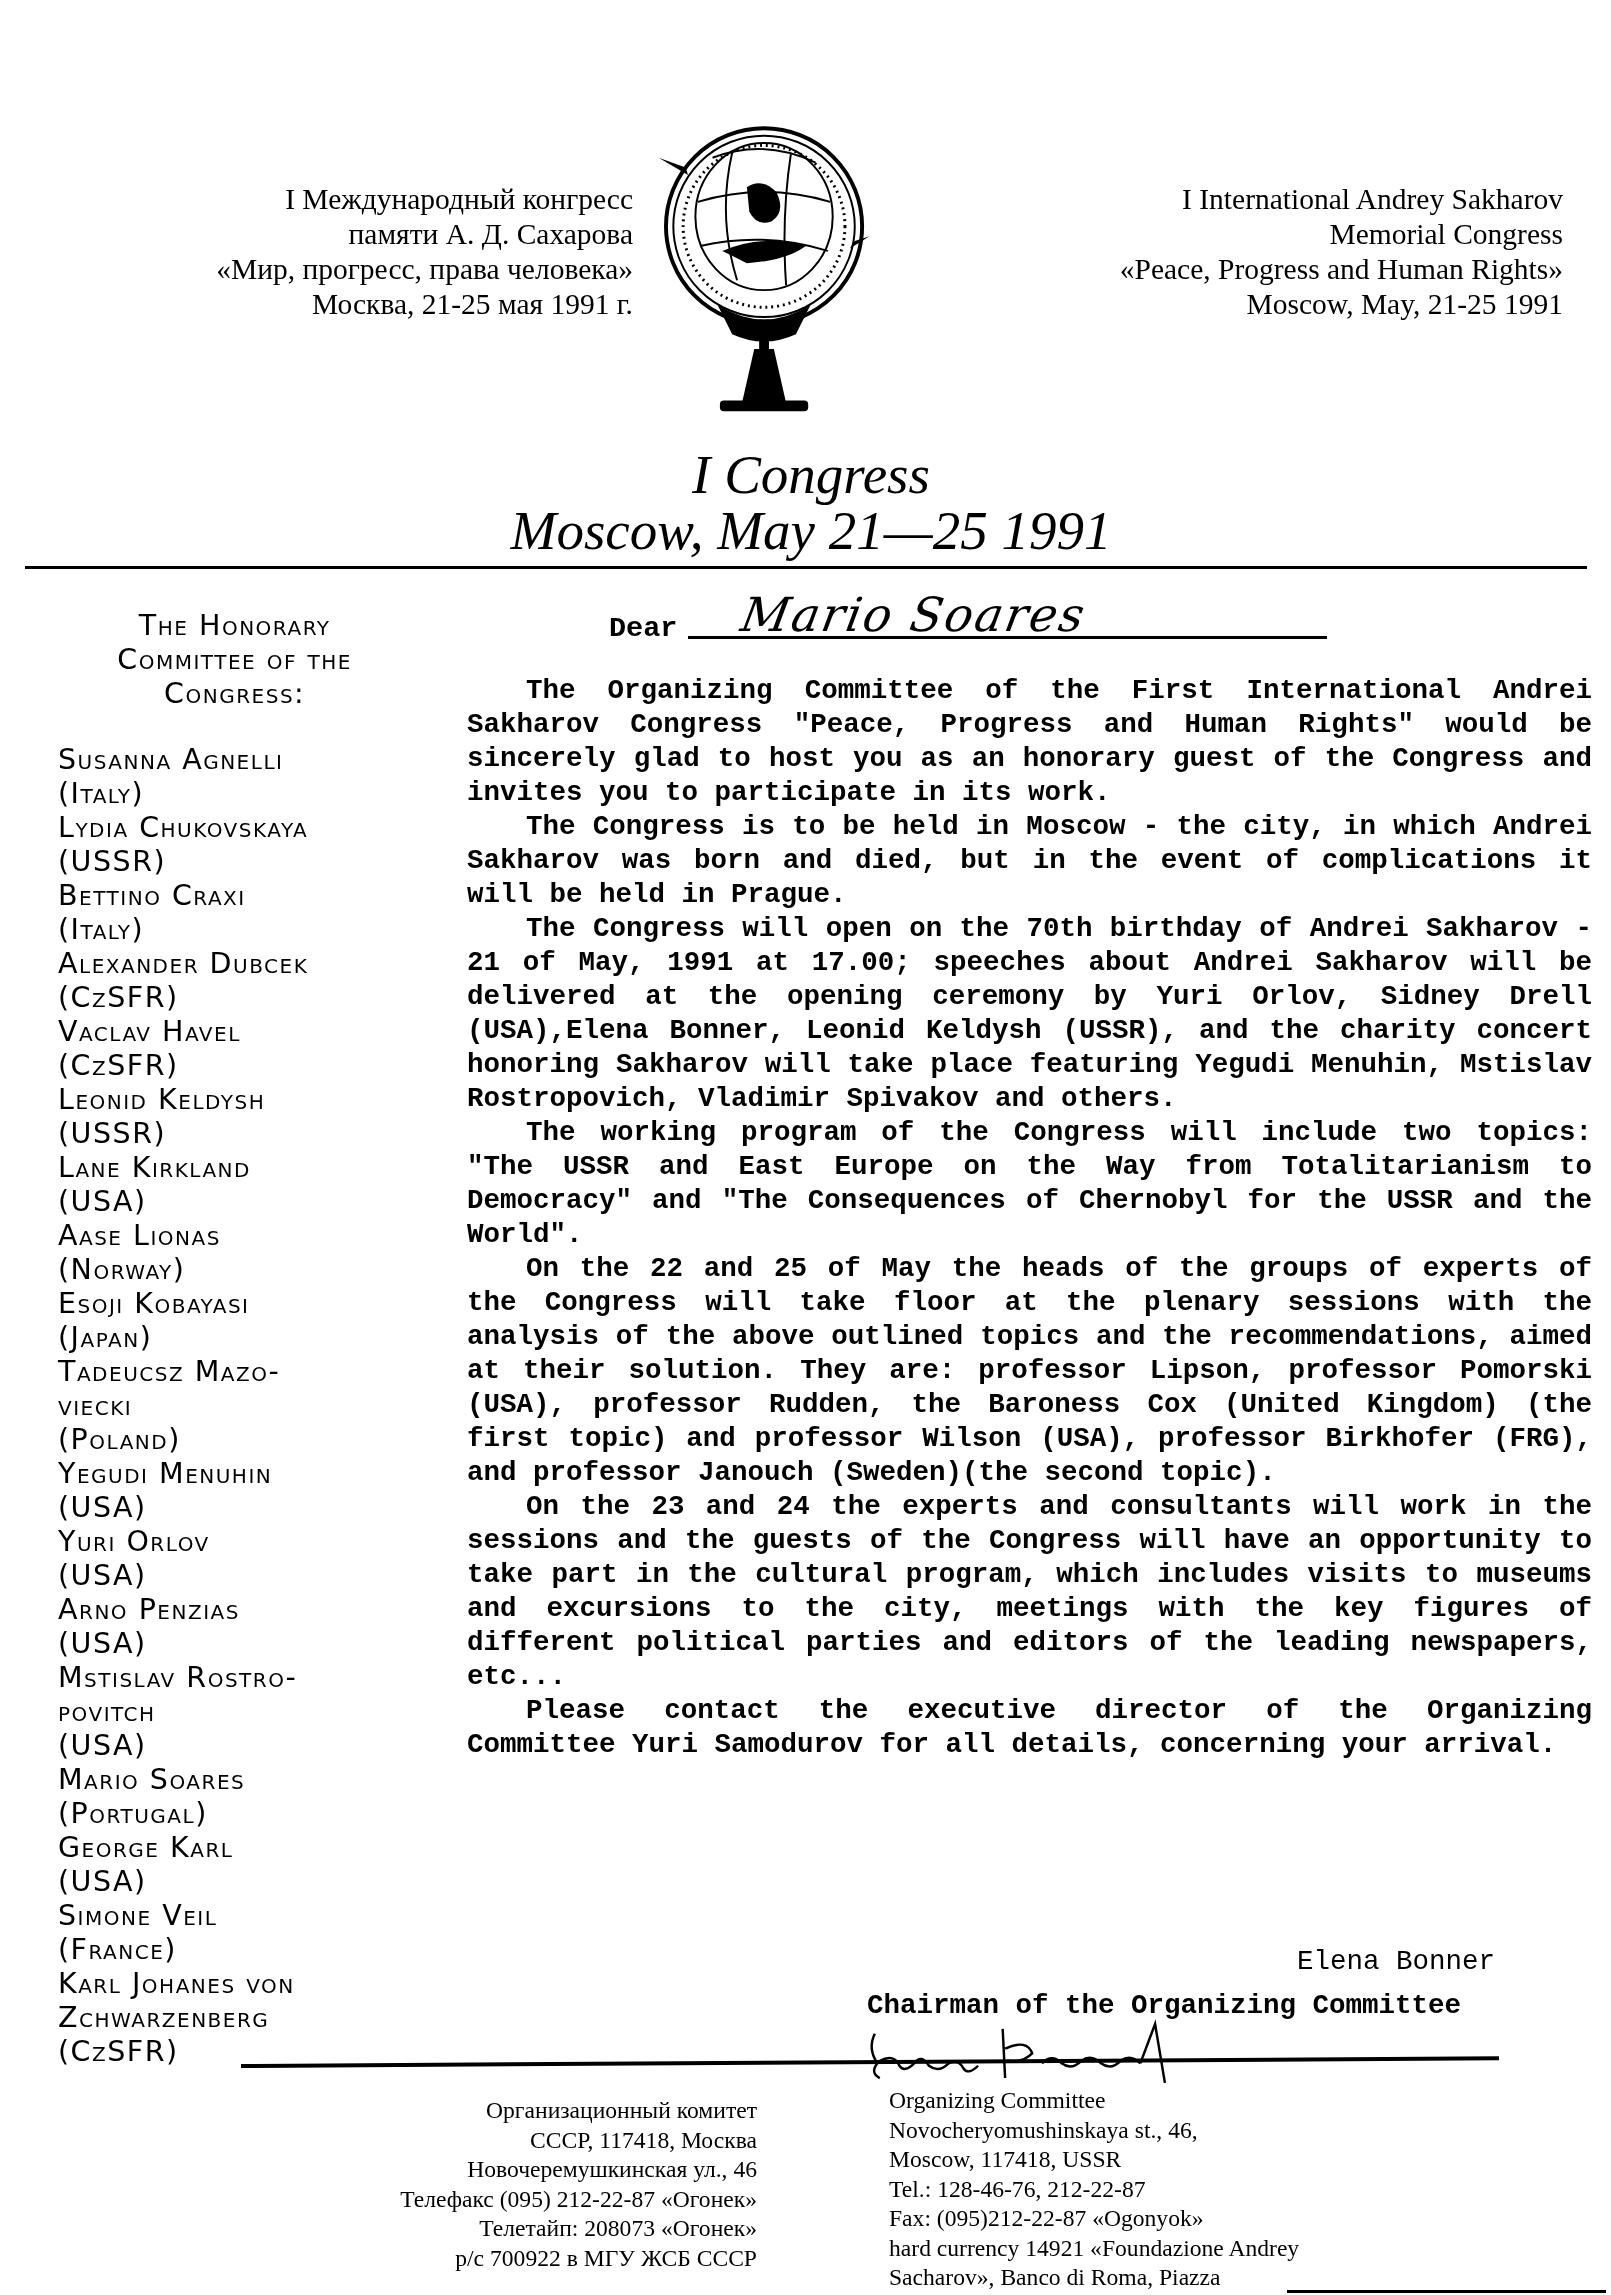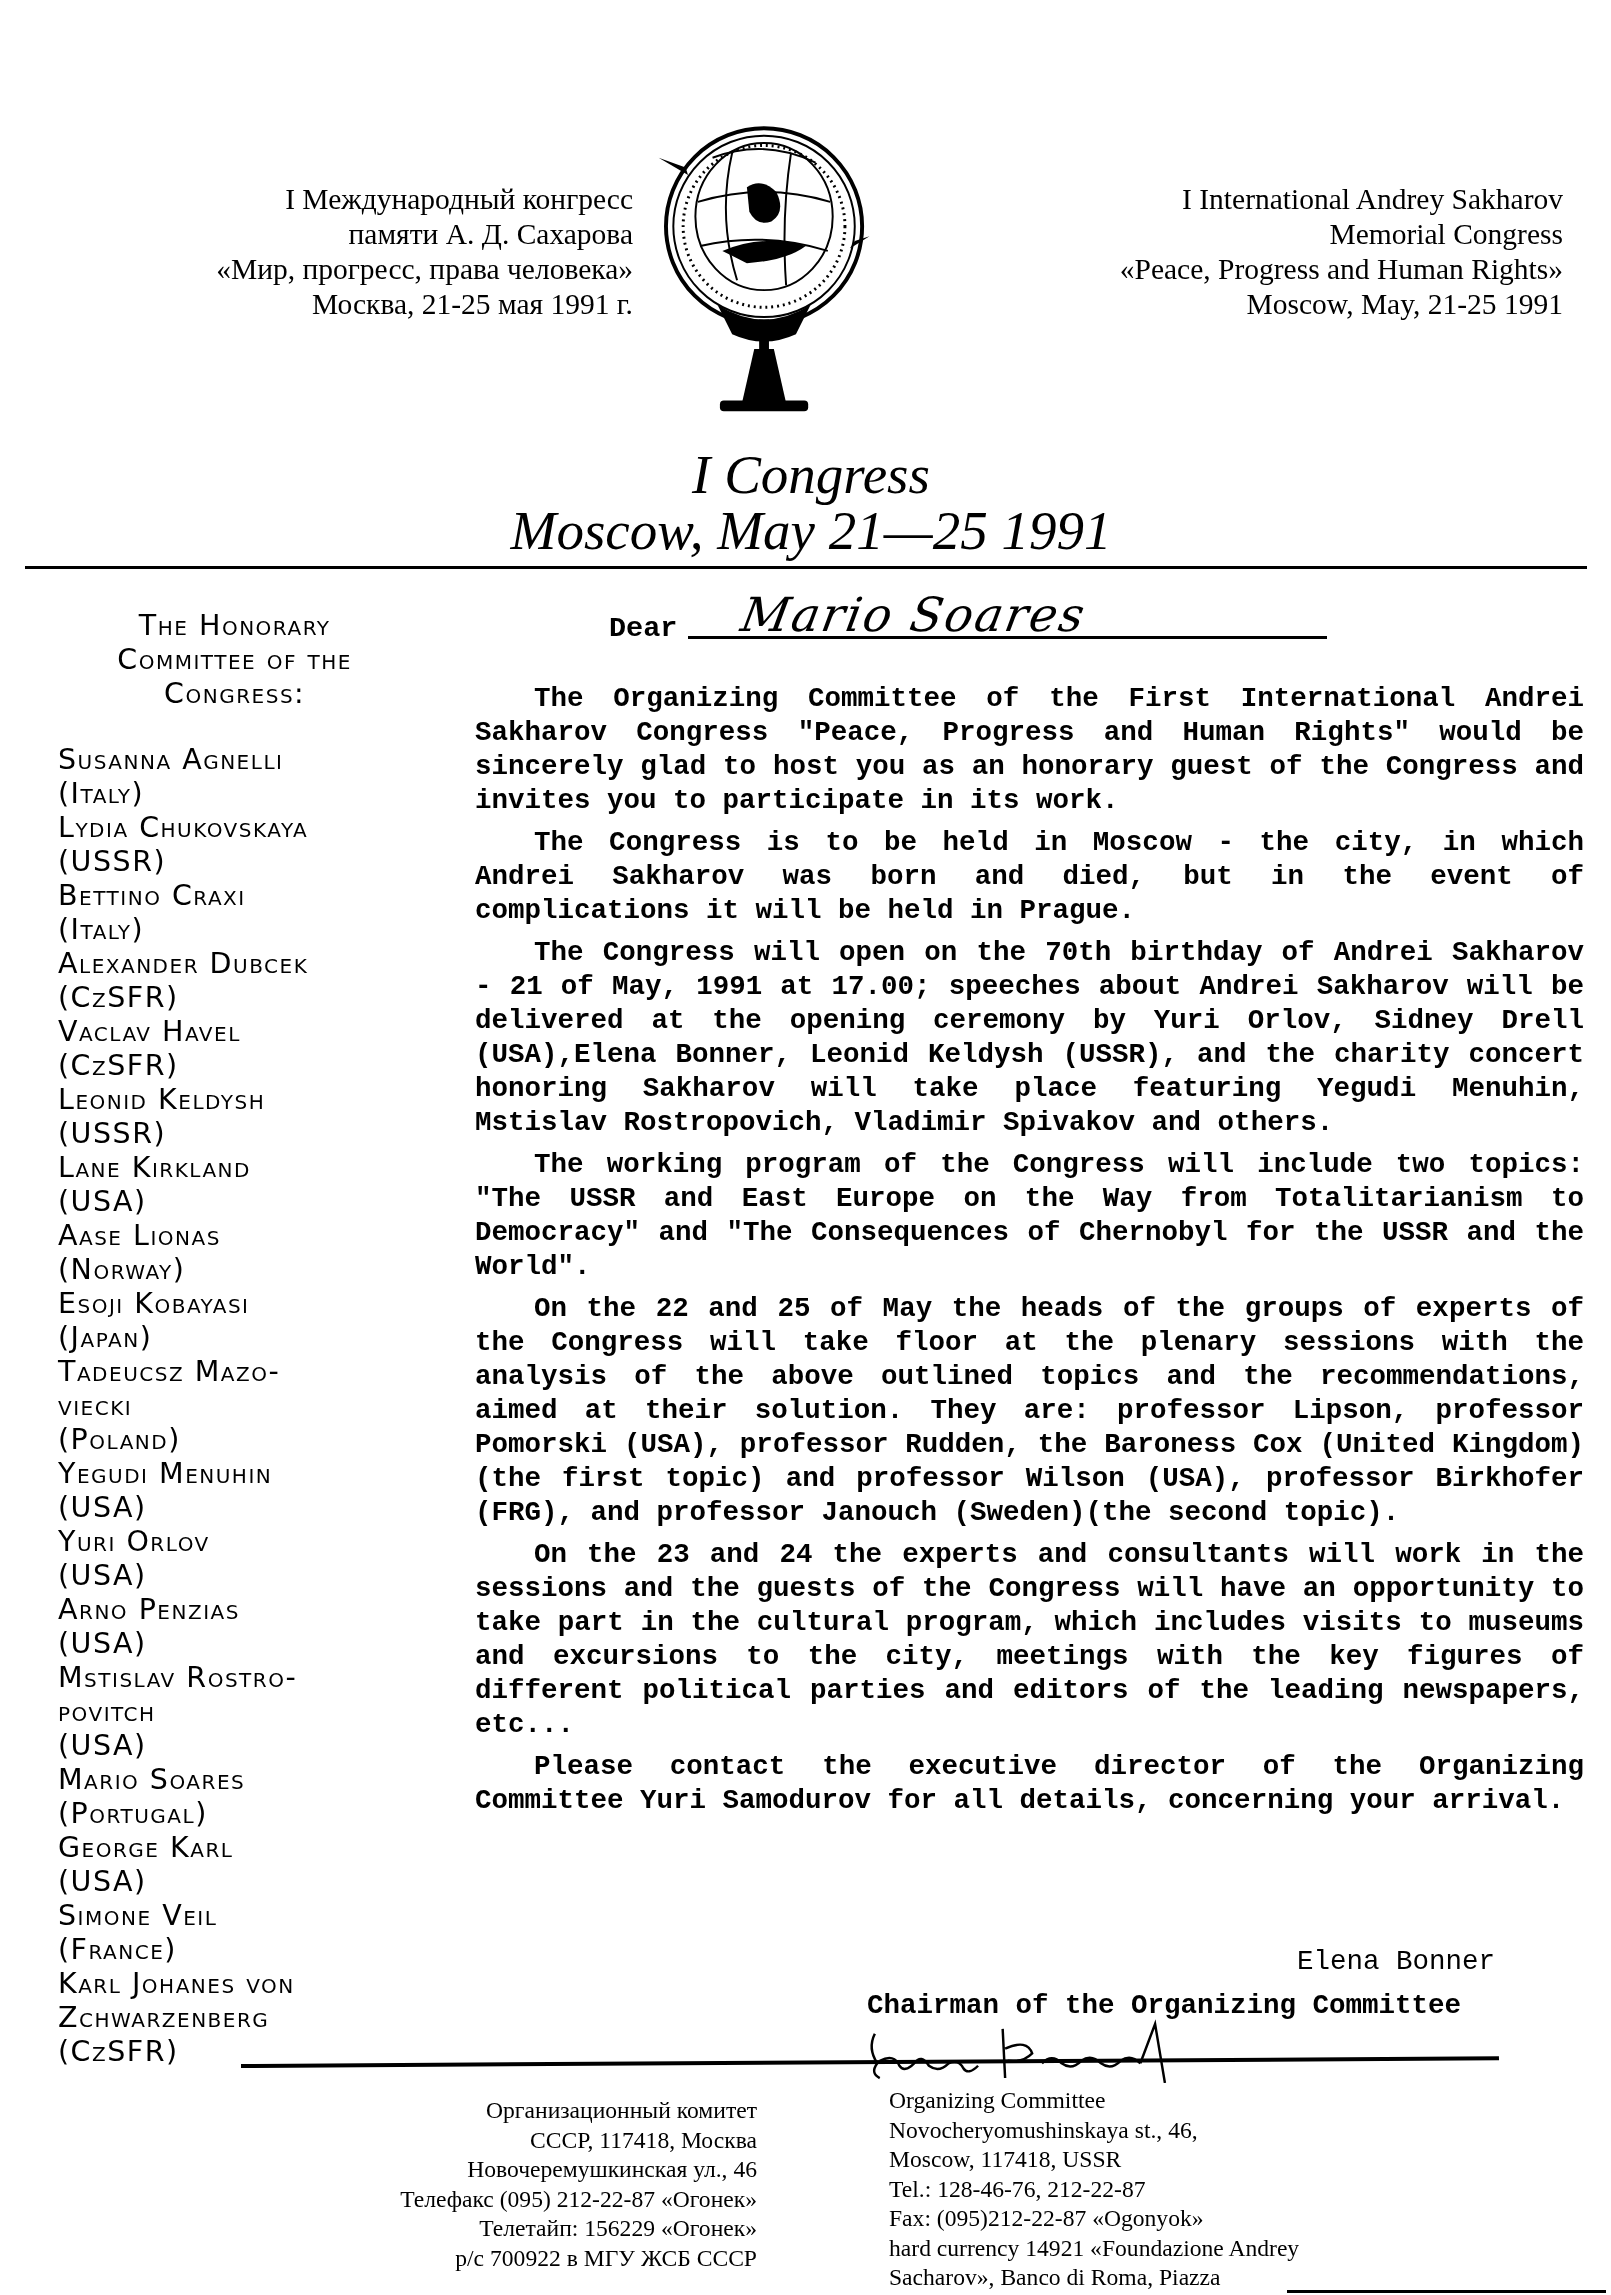--- a/index.html
+++ b/index.html
@@ -31,21 +31,21 @@
   .dear { left: 609px; top: 602px; width: 766px; height: 39px; }
   .dear-label { position: absolute; left: 0; top: 9.8px;
     font-family: "Liberation Mono", monospace; font-weight: bold; font-size: 28.5px; }
   .dear-line { position: absolute; left: 79px; top: 34px; width: 639px; height: 3.4px; background: #000; }
   .dear-name { position: absolute; left: 133px; top: -14.7px;
     font-family: "DejaVu Serif", serif; font-style: italic; font-size: 47px; letter-spacing: 2px; transform: skewX(-10deg); }
 
   .letter { left: 467px; top: 674px; width: 1125px;
     font-family: "Liberation Mono", monospace; font-weight: bold; font-size: 27.5px; line-height: 34px;
     text-align: justify; }
-  .letter p { margin: 8px; text-indent: 59px; }
+  .letter p { margin: 0; text-indent: 59px; }
 
   .chair { left: 867px; top: 1990px; font-family: "Liberation Mono", monospace; font-weight: bold; font-size: 27.5px; }
   .signature { left: 865px; top: 2019px; width: 413px; height: 64px; }
   .sig-name { left: 1297px; top: 1939px; font-family: "Liberation Mono", monospace; font-weight: normal; font-size: 27.5px; margin-top: 7px; }
   .rule-sig { left: 241px; top: 2064px; width: 1258px; height: 3.9px; background: #000; transform: rotate(-0.35deg); transform-origin: left; }
 
   
   .foot-ru { left: 221px; top: 2096px; width: 536px; text-align: right;
     font-family: "Liberation Serif", serif; font-size: 23.6px; line-height: 29.5px; }
   .foot-en { left: 889px; top: 2086px; width: 639px; text-align: left;
@@ -211,21 +211,21 @@
   </svg>
 </div>
 <div class="abs sig-name">Elena Bonner</div>
 <div class="abs rule-sig"></div>
 
 <div class="abs foot-ru">
   <div>Организационный комитет</div>
   <div>СССР, 117418, Москва</div>
   <div>Новочеремушкинская ул., 46</div>
   <div>Телефакс (095) 212-22-87 «Огонек»</div>
-  <div>Телетайп: 156229 «Огонек»</div>
+  <div>Телетайп: 208073 «Огонек»</div>
   <div>р/с 700922 в МГУ ЖСБ СССР</div>
 </div>
 <div class="abs foot-en">
   <div>Organizing Committee</div>
   <div>Novocheryomushinskaya st., 46,</div>
   <div>Moscow, 117418, USSR</div>
   <div>Tel.: 128-46-76, 212-22-87</div>
   <div>Fax: (095)212-22-87 «Ogonyok»</div>
   <div>hard currency 14921 «Foundazione Andrey</div>
   <div>Sacharov», Banco di Roma, Piazza</div>

